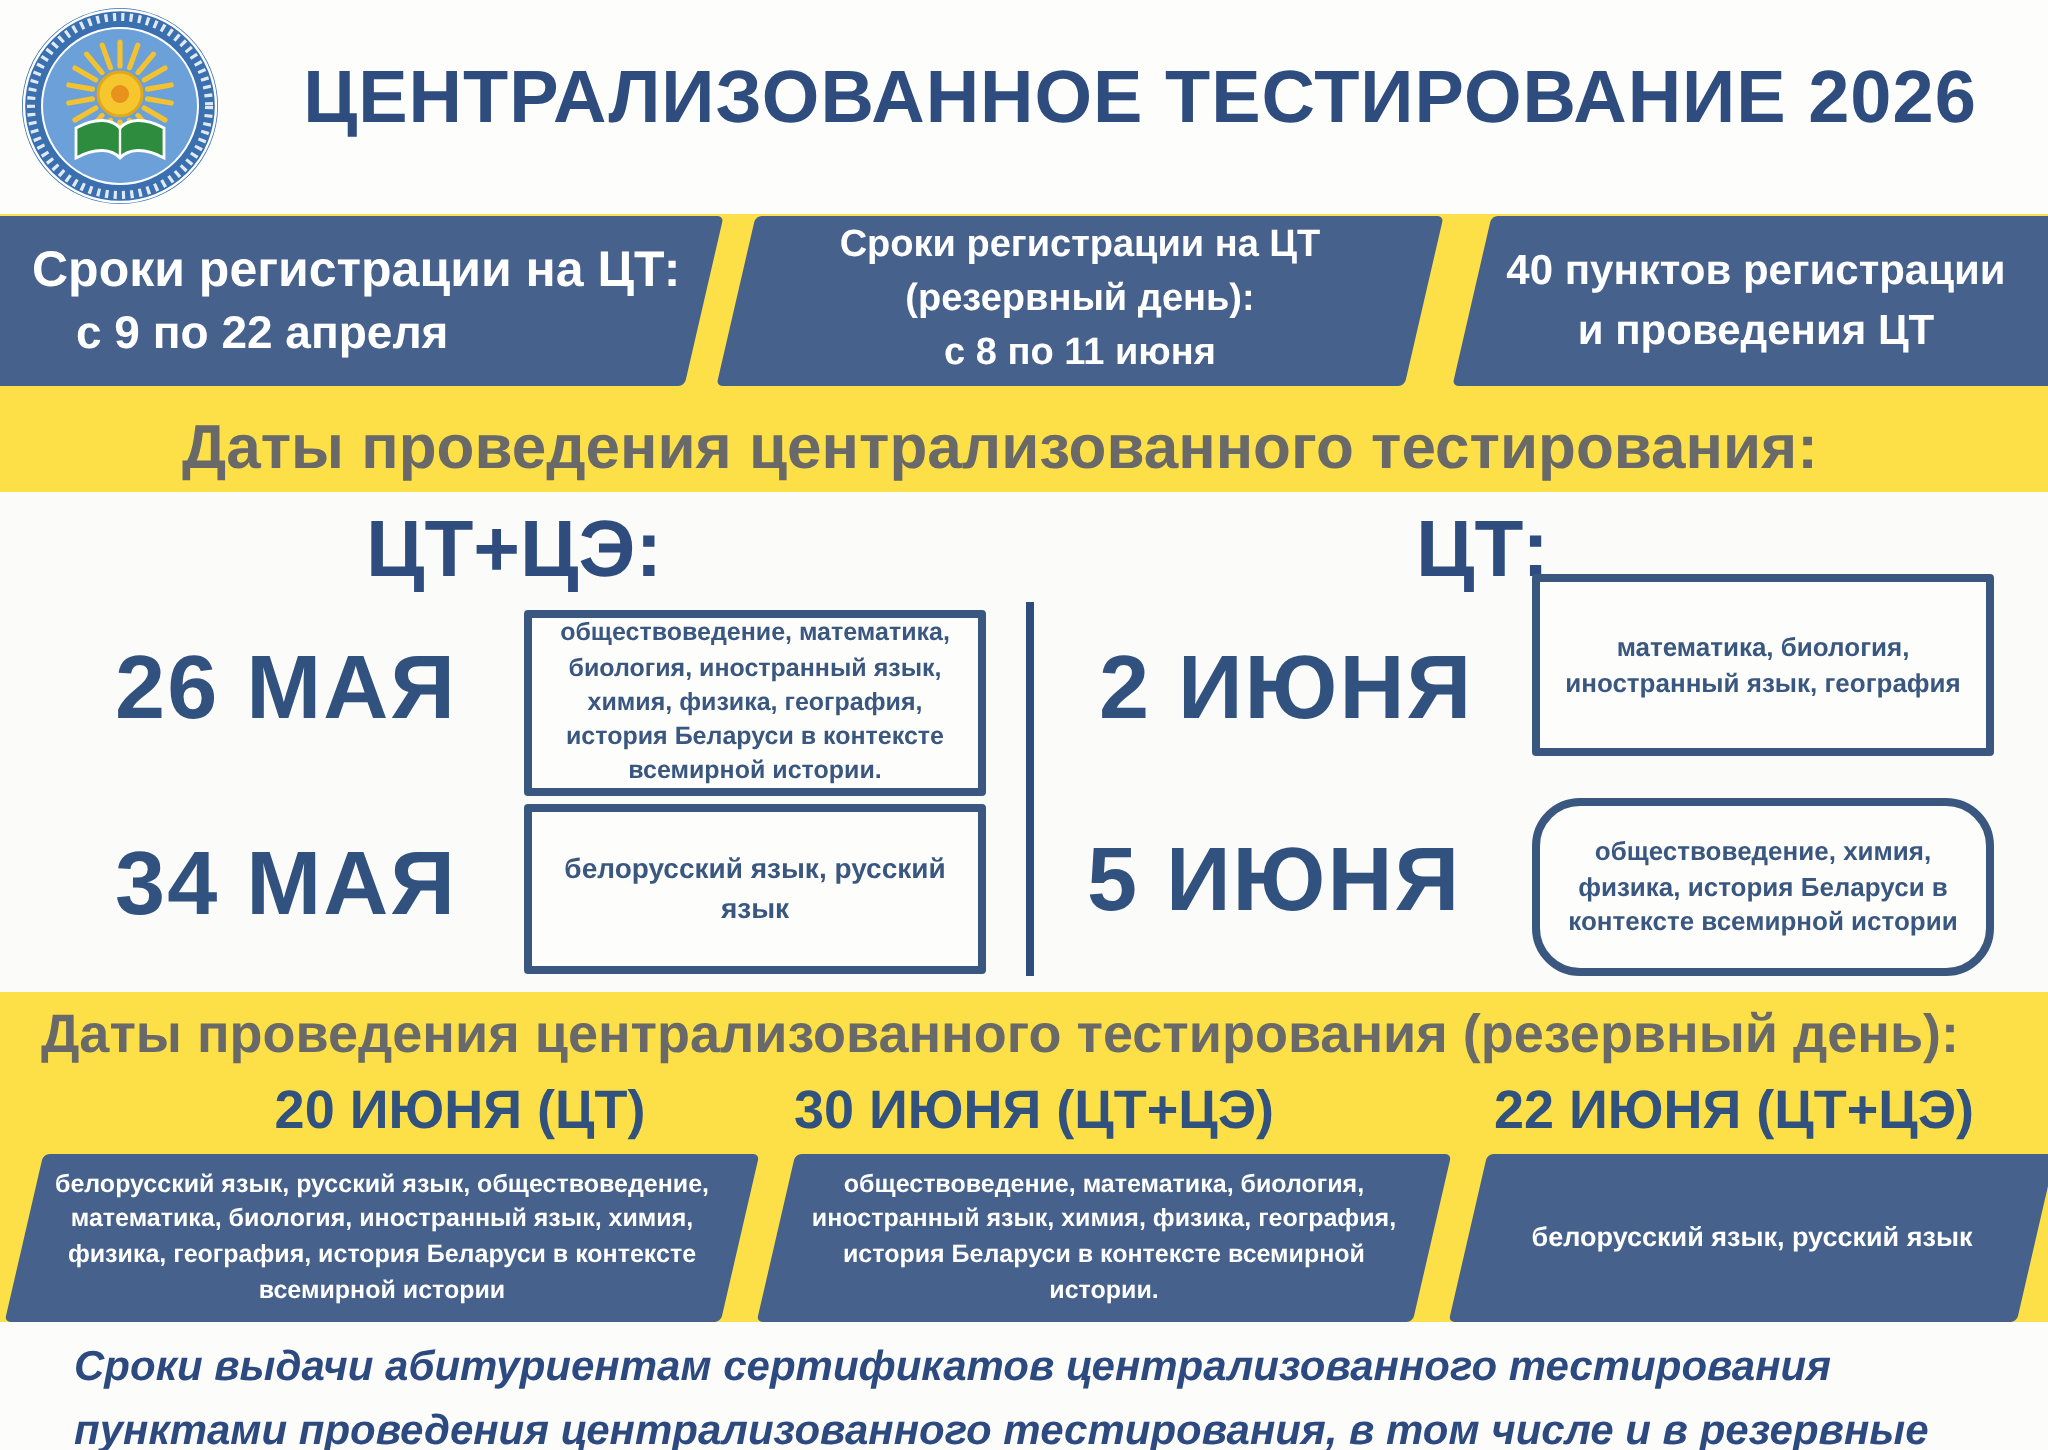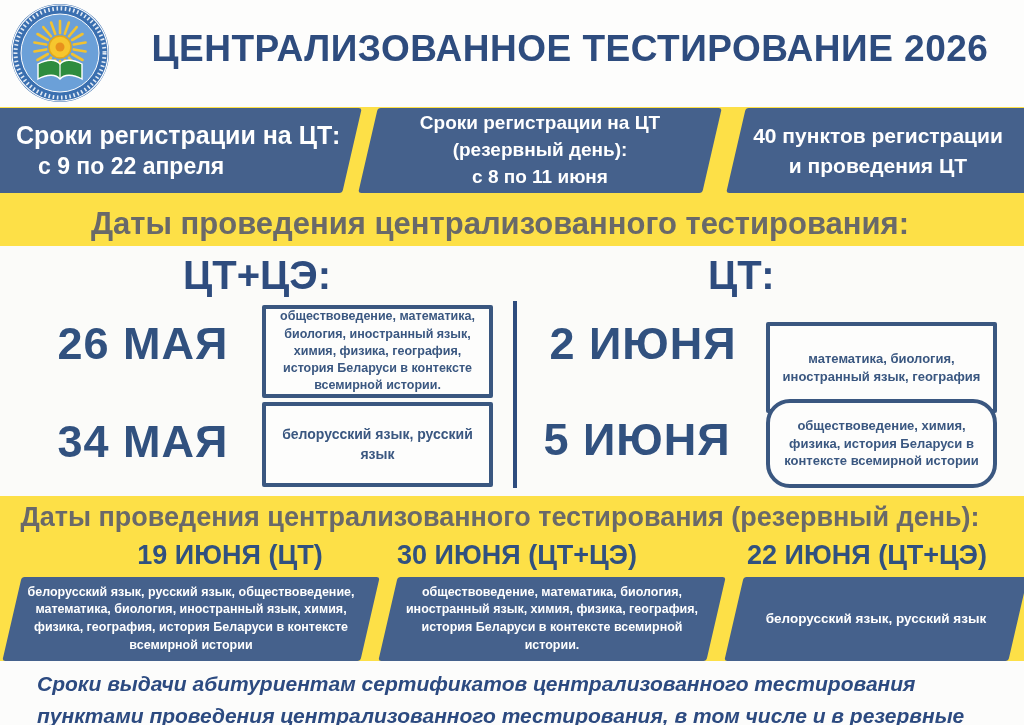--- a/index.html
+++ b/index.html
@@ -41,21 +41,21 @@
   .d-26{left:38px;top:318px;}
   .d-29{left:38px;top:416px;}
   .d-2{left:538px;top:318px;}
   .d-5{left:532px;top:414px;}
 
   .sbox{position:absolute;box-sizing:border-box;background:#fdfdfc;border:4px solid #3a5780;border-radius:2px;
         display:flex;align-items:center;justify-content:center;text-align:center;
         color:#3a5780;font-weight:bold;font-size:12.5px;line-height:1.38;padding:6px 12px;}
   .sb-1{left:262px;top:305px;width:231px;height:93px;}
   .sb-2{left:262px;top:402px;width:231px;height:85px;font-size:14px;}
-  .sb-3{left:766px;top:322px;width:231px;height:91px;font-size:13px;}
+  .sb-3{left:766px;top:287px;width:231px;height:91px;font-size:13px;}
   .sb-4{left:766px;top:399px;width:231px;height:89px;font-size:13px;border-radius:24px;}
 
   .vdivider{position:absolute;left:513px;top:301px;width:4px;height:187px;background:#2e4c7e;}
 
   .rdate{position:absolute;top:540px;font-size:27px;font-weight:800;color:#31517f;text-align:center;}
   .rd-1{left:115px;width:230px;}
   .rd-2{left:358px;width:318px;}
   .rd-3{left:738px;width:258px;}
 
   .reserve-row{position:absolute;left:0;top:577px;width:1024px;height:84px;overflow:hidden;}
@@ -151,21 +151,21 @@
   <div class="vdivider"></div>
 
   <div class="date-big d-2">2 ИЮНЯ</div>
   <div class="sbox sb-3">математика, биология, иностранный язык, география</div>
 
   <div class="date-big d-5">5 ИЮНЯ</div>
   <div class="sbox sb-4">обществоведение, химия, физика, история Беларуси в контексте всемирной истории</div>
 
   <div class="heading h-reserve">Даты проведения централизованного тестирования (резервный день):</div>
 
-  <div class="rdate rd-1">19 ИЮНЯ (ЦТ)</div>
+  <div class="rdate rd-1">20 ИЮНЯ (ЦТ)</div>
   <div class="rdate rd-2">30 ИЮНЯ (ЦТ+ЦЭ)</div>
   <div class="rdate rd-3">22 ИЮНЯ (ЦТ+ЦЭ)</div>
 
   <div class="reserve-row">
     <div class="rbox rb-1">
       <div class="inner">белорусский язык, русский язык, обществоведение, математика, биология, иностранный язык, химия, физика, география, история Беларуси в контексте всемирной истории</div>
     </div>
     <div class="rbox rb-2">
       <div class="inner">обществоведение, математика, биология, иностранный язык, химия, физика, география, история Беларуси в контексте всемирной истории.</div>
     </div>

